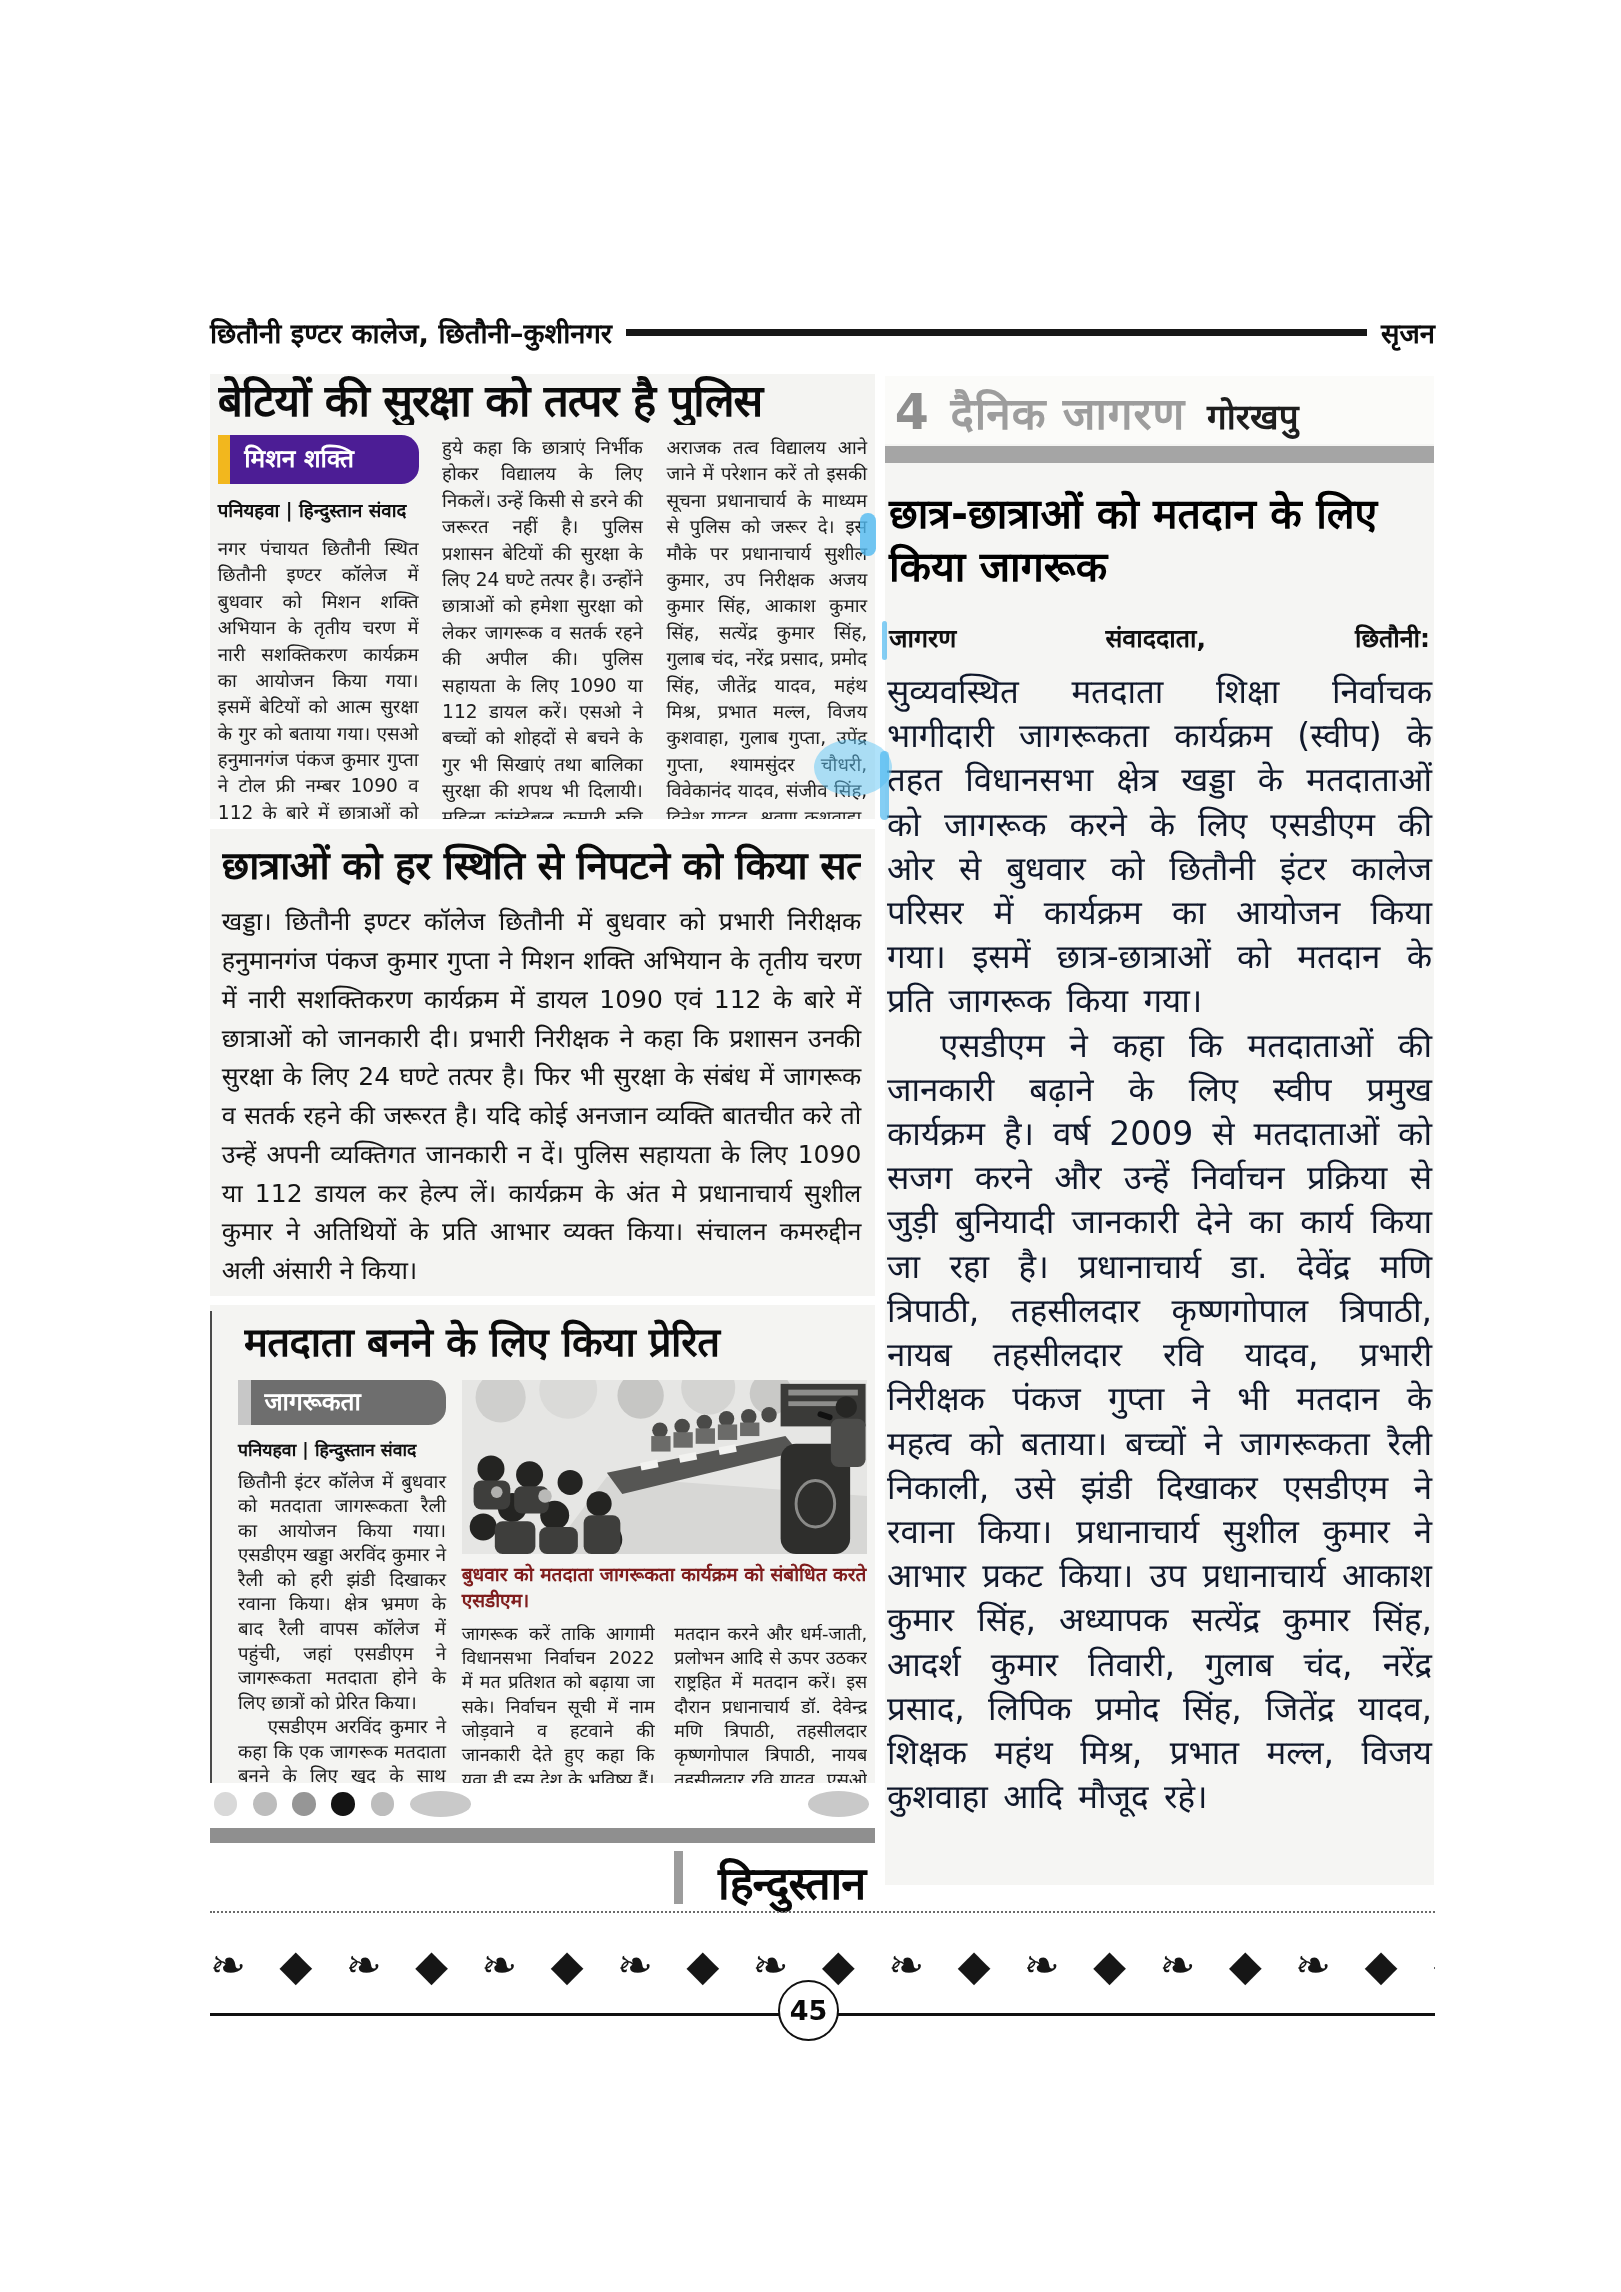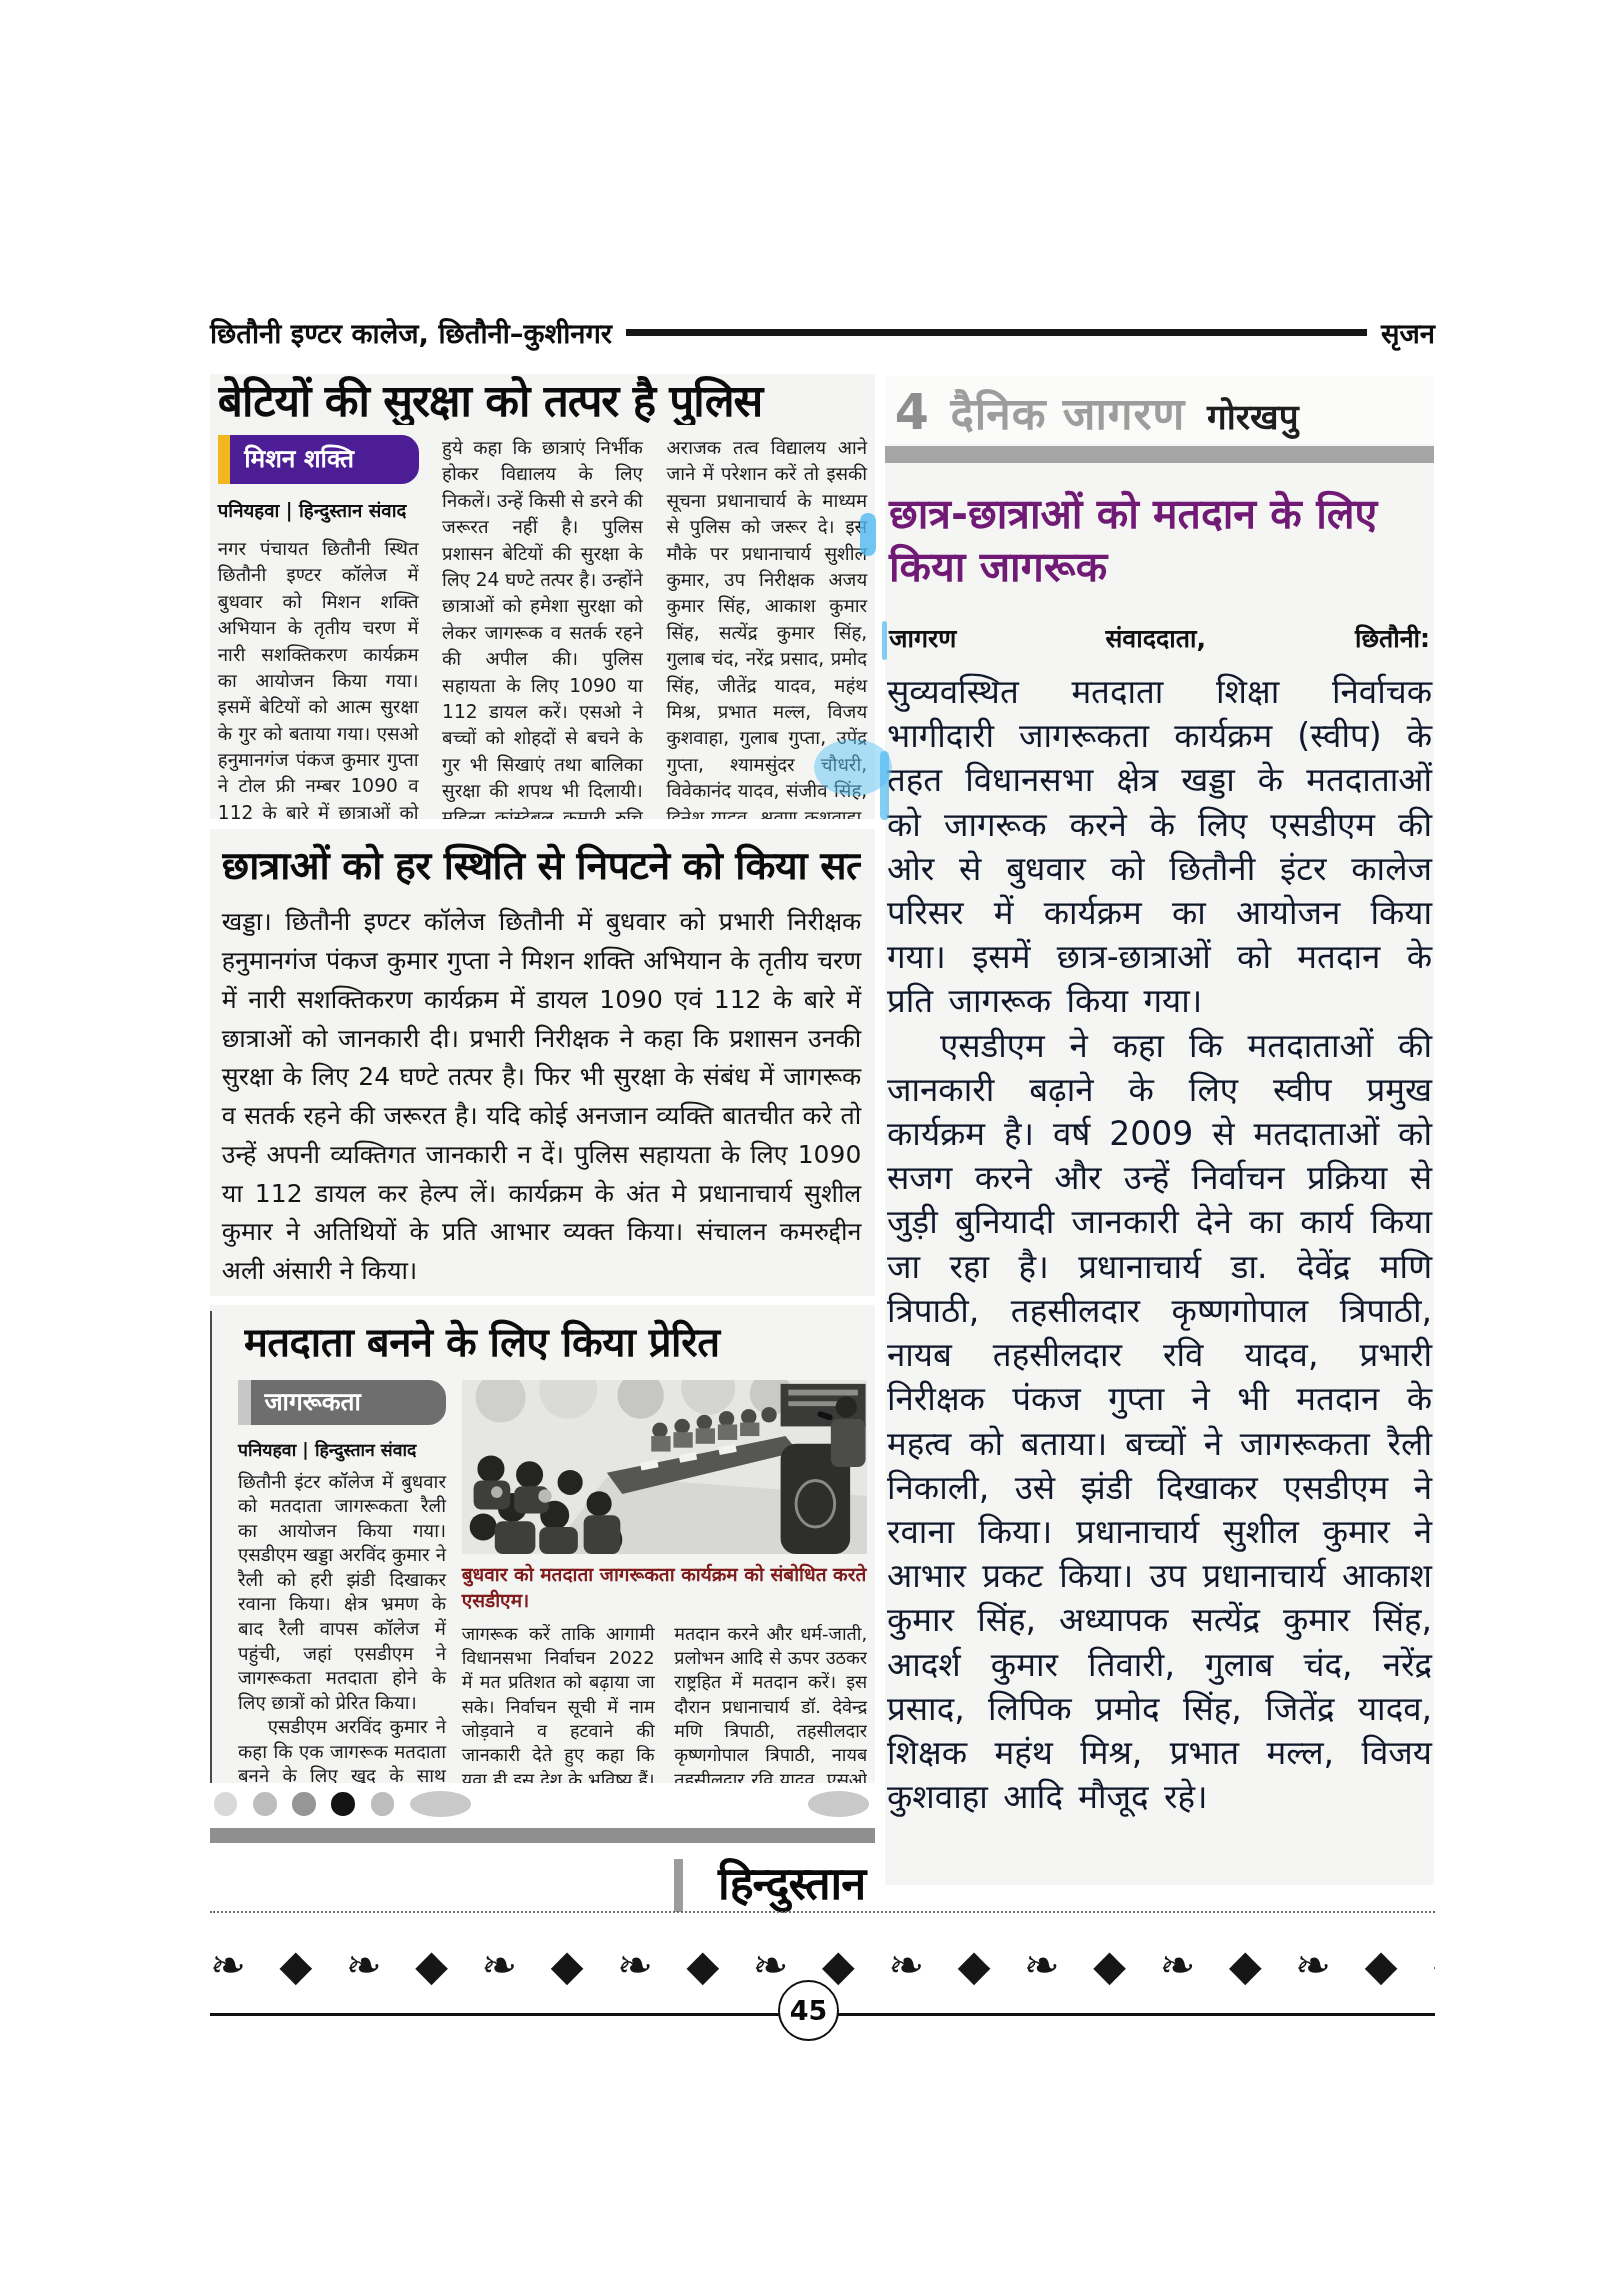--- a/index.html
+++ b/index.html
@@ -52,32 +52,32 @@
   .caption { font-size:19px; font-weight:700; margin:6.9px 0 8.8px; color:#7f1d1d; }
   .art3-cols { display:flex; gap:19.6px; font-size:18px; line-height:1.35; text-align:justify; color:#1b1b1b; }
   .art3-cols > div { flex:1; min-width:0; }
 
   .dots-row { display:flex; align-items:center; gap:15.7px; margin:7.8px 0 0 3.9px; height:25.5px; }
   .dot { width:23.5px; height:23.5px; border-radius:50%; flex:none; }
   .pill { width:61px; height:25.5px; border-radius:50%; flex:none; }
   .pill-right { margin-left:auto; margin-right:5.9px; }
 
   .gray-bar-left { height:14.7px; background:#8f8f8f; margin-top:11.8px; }
-  .masthead-row { display:flex; justify-content:flex-end; align-items:flex-end; gap:35px; margin-top:7.8px; padding-right:9.8px; }
+  .masthead-row { display:flex; justify-content:flex-end; align-items:flex-start; gap:35px; margin-top:7.8px; padding-right:9.8px; }
   .masthead-vbar { width:8.8px; height:53px; background:#9c9c9c; }
   .masthead-text { font-size:45px; font-weight:800; letter-spacing:-1px; color:#090909; }
 
   
   .right-block { position:absolute; left:885px; top:376px; width:549px; height:1509px; background:#f5f5f3; overflow:hidden; }
   .jagran-header { display:flex; align-items:baseline; gap:21.6px; padding:5.9px 9.8px 2px; background:#fbfbf9; }
   .jagran-num { font-size:49px; font-weight:800; color:#8e8e8e; }
   .jagran-logo { font-size:44px; font-weight:800; color:#9d9d9d; letter-spacing:1px; white-space:nowrap; }
   .jagran-edition { font-size:35px; font-weight:700; color:#1e1e1e; white-space:nowrap; }
   .jagran-bar { height:16.7px; background:#a5a5a5; margin:2px 0 25.5px; }
-  .jagran-headline { font-size:41px; font-weight:800; line-height:1.3; color:#701a75; padding:0 3.9px; }
+  .jagran-headline { font-size:41px; font-weight:800; line-height:1.3; color:#000000; padding:0 3.9px; }
   .jagran-byline { display:flex; justify-content:space-between; font-size:25px; font-weight:700; margin:25.5px 3.9px 15.7px; color:#101010;align-items:center; }
   .jagran-body { padding:0 2px; }
   .jagran-body p { font-size:33px; line-height:1.34; text-align:justify; color:#0f172a; word-spacing:4.9px; margin:0; }
   .jagran-body p.indent { text-indent:53px; }
 
   
   .blue-mark { position:absolute; }
   .bm1 { left:860px; top:513px; width:15.7px; height:43px; background:rgba(80,185,240,.8); border-radius:7.8px; }
   .bm2 { left:814px; top:739px; width:78px; height:57px; background:rgba(95,198,245,.5); border-radius:50%; }
   .bm3 { left:882px; top:621px; width:4.9px; height:39px; background:rgba(80,185,240,.7); border-radius:3.9px; }

